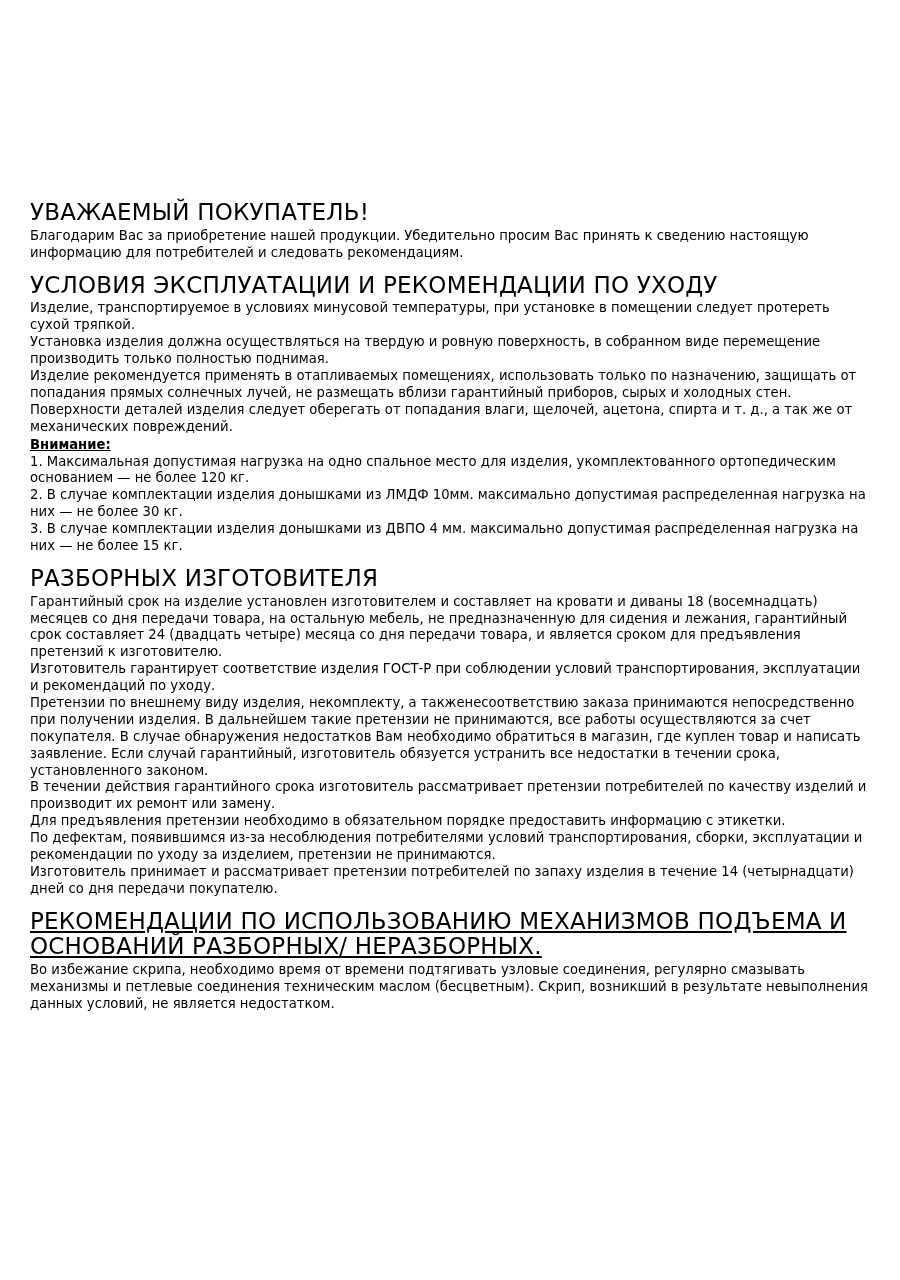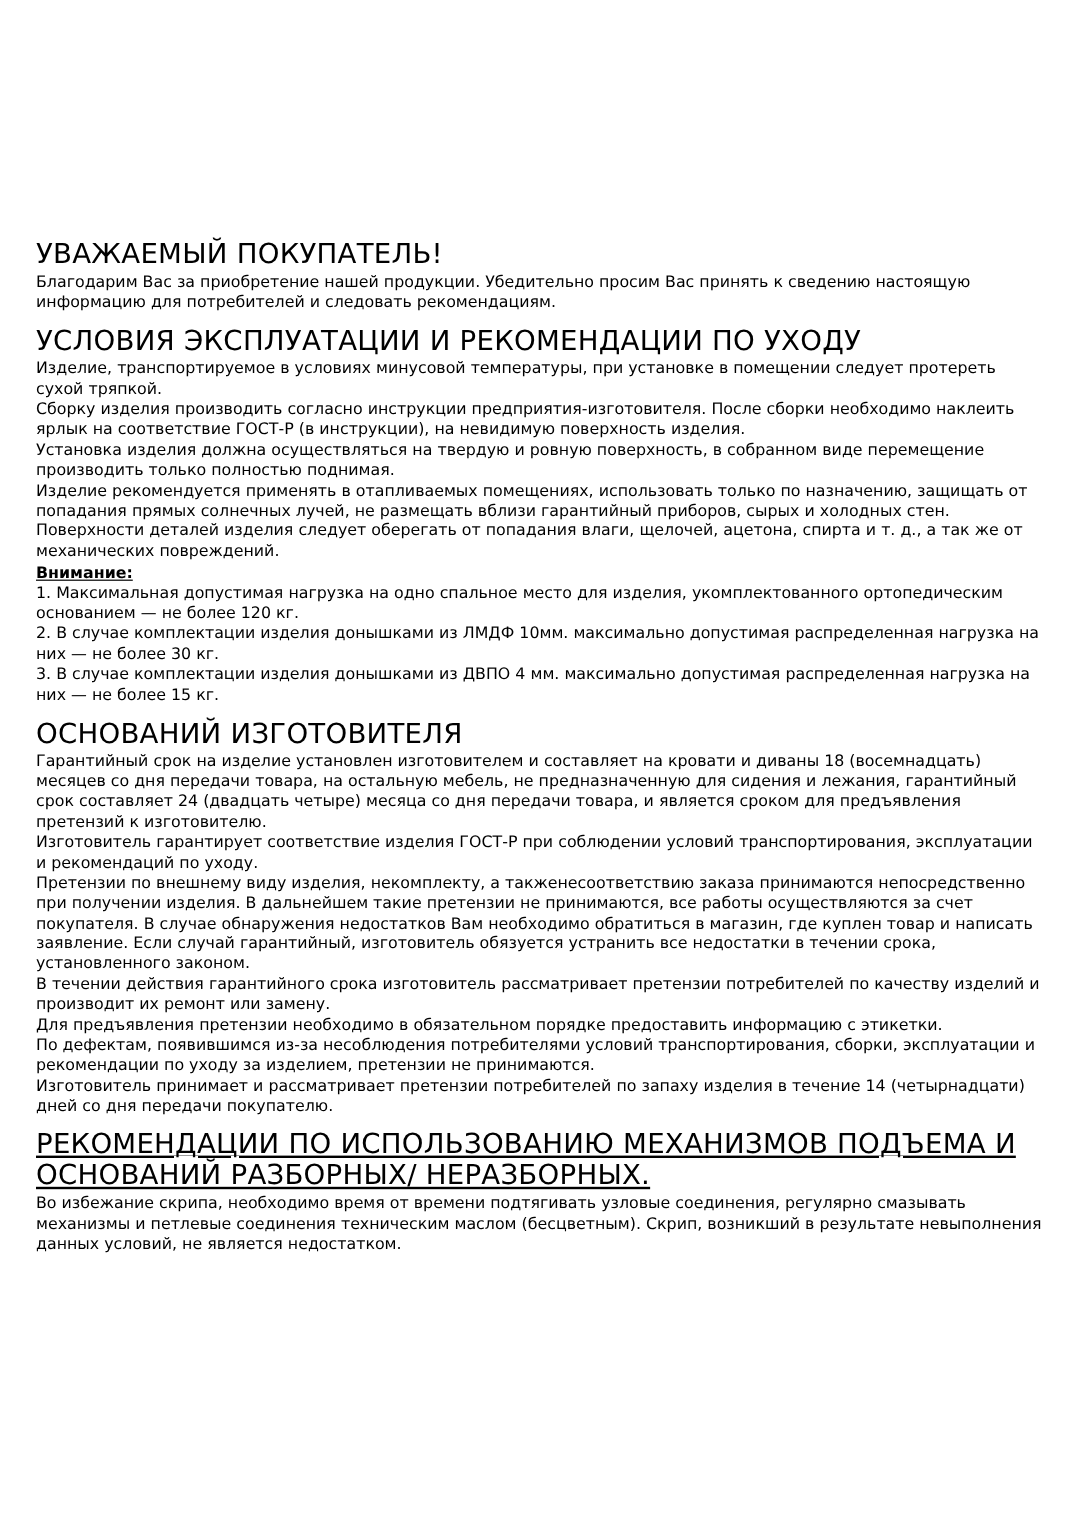--- a/index.html
+++ b/index.html
@@ -68,34 +68,33 @@
   <div class="doc">
 
     <div class="section">
       <h1 class="section-title">УВАЖАЕМЫЙ ПОКУПАТЕЛЬ!</h1>
       <p class="para">Благодарим Вас за приобретение нашей продукции. Убедительно просим Вас принять к сведению настоящую информацию для потребителей и следовать рекомендациям.</p>
     </div>
 
     <div class="section">
       <h1 class="section-title">УСЛОВИЯ ЭКСПЛУАТАЦИИ И РЕКОМЕНДАЦИИ ПО УХОДУ</h1>
       <p class="para">Изделие, транспортируемое в условиях минусовой температуры, при установке в помещении следует протереть сухой тряпкой.</p>
-      <p class="para">Сборку изделия производить согласно инструкции предприятия-изготовителя. После сборки необходимо наклеить ярлык на соответствие ГОСТ-Р (в инструкции), на невидимую поверхность изделия.</p>
       <p class="para">Установка изделия должна осуществляться на твердую и ровную поверхность, в собранном виде перемещение производить только полностью поднимая.</p>
       <p class="para">Изделие рекомендуется  применять в отапливаемых помещениях, использовать только по назначению, защищать от попадания прямых солнечных лучей, не размещать вблизи гарантийный приборов, сырых и холодных стен.</p>
       <p class="para">Поверхности деталей изделия следует оберегать от попадания влаги, щелочей, ацетона, спирта и т. д., а так же от механических повреждений.</p>
       <p class="bold-underline">Внимание:</p>
       <div class="numbered">
         <p>1. Максимальная допустимая нагрузка на одно спальное место для изделия, укомплектованного ортопедическим основанием — не более 120 кг.</p>
         <p>2. В случае комплектации изделия донышками из ЛМДФ 10мм. максимально допустимая распределенная нагрузка на них — не более 30 кг.</p>
         <p>3. В случае комплектации изделия донышками из ДВПО 4 мм. максимально допустимая распределенная нагрузка на них — не более 15 кг.</p>
       </div>
     </div>
 
     <div class="section">
-      <h1 class="section-title">ОСНОВАНИЙ ИЗГОТОВИТЕЛЯ</h1>
+      <h1 class="section-title">РАЗБОРНЫХ ИЗГОТОВИТЕЛЯ</h1>
       <p class="para">Гарантийный срок на изделие установлен изготовителем и составляет на кровати и диваны 18 (восемнадцать) месяцев со дня передачи товара, на остальную мебель, не предназначенную для сидения и лежания, гарантийный срок составляет 24 (двадцать четыре) месяца со дня передачи товара, и является сроком для предъявления претензий к изготовителю.</p>
       <p class="para">Изготовитель гарантирует соответствие изделия ГОСТ-Р при соблюдении условий транспортирования, эксплуатации и рекомендаций по уходу.</p>
       <p class="para">Претензии по внешнему виду изделия, некомплекту, а такженесоответствию заказа принимаются непосредственно при получении изделия. В дальнейшем такие претензии не принимаются, все работы осуществляются за счет покупателя. В случае обнаружения недостатков  Вам необходимо обратиться в магазин, где куплен товар и написать заявление. Если случай гарантийный, изготовитель обязуется устранить все недостатки в течении срока, установленного законом.</p>
       <p class="para">В течении действия гарантийного срока изготовитель рассматривает претензии потребителей по качеству изделий и производит их ремонт или замену.</p>
       <p class="para">Для предъявления претензии необходимо в обязательном порядке предоставить информацию с этикетки.</p>
       <p class="para">По дефектам, появившимся из-за несоблюдения потребителями условий транспортирования, сборки, эксплуатации и рекомендации по уходу за изделием, претензии не принимаются.</p>
       <p class="para">Изготовитель принимает и рассматривает претензии потребителей по запаху изделия в течение 14 (четырнадцати) дней со дня передачи  покупателю.</p>
     </div>
 
     <div class="section">

